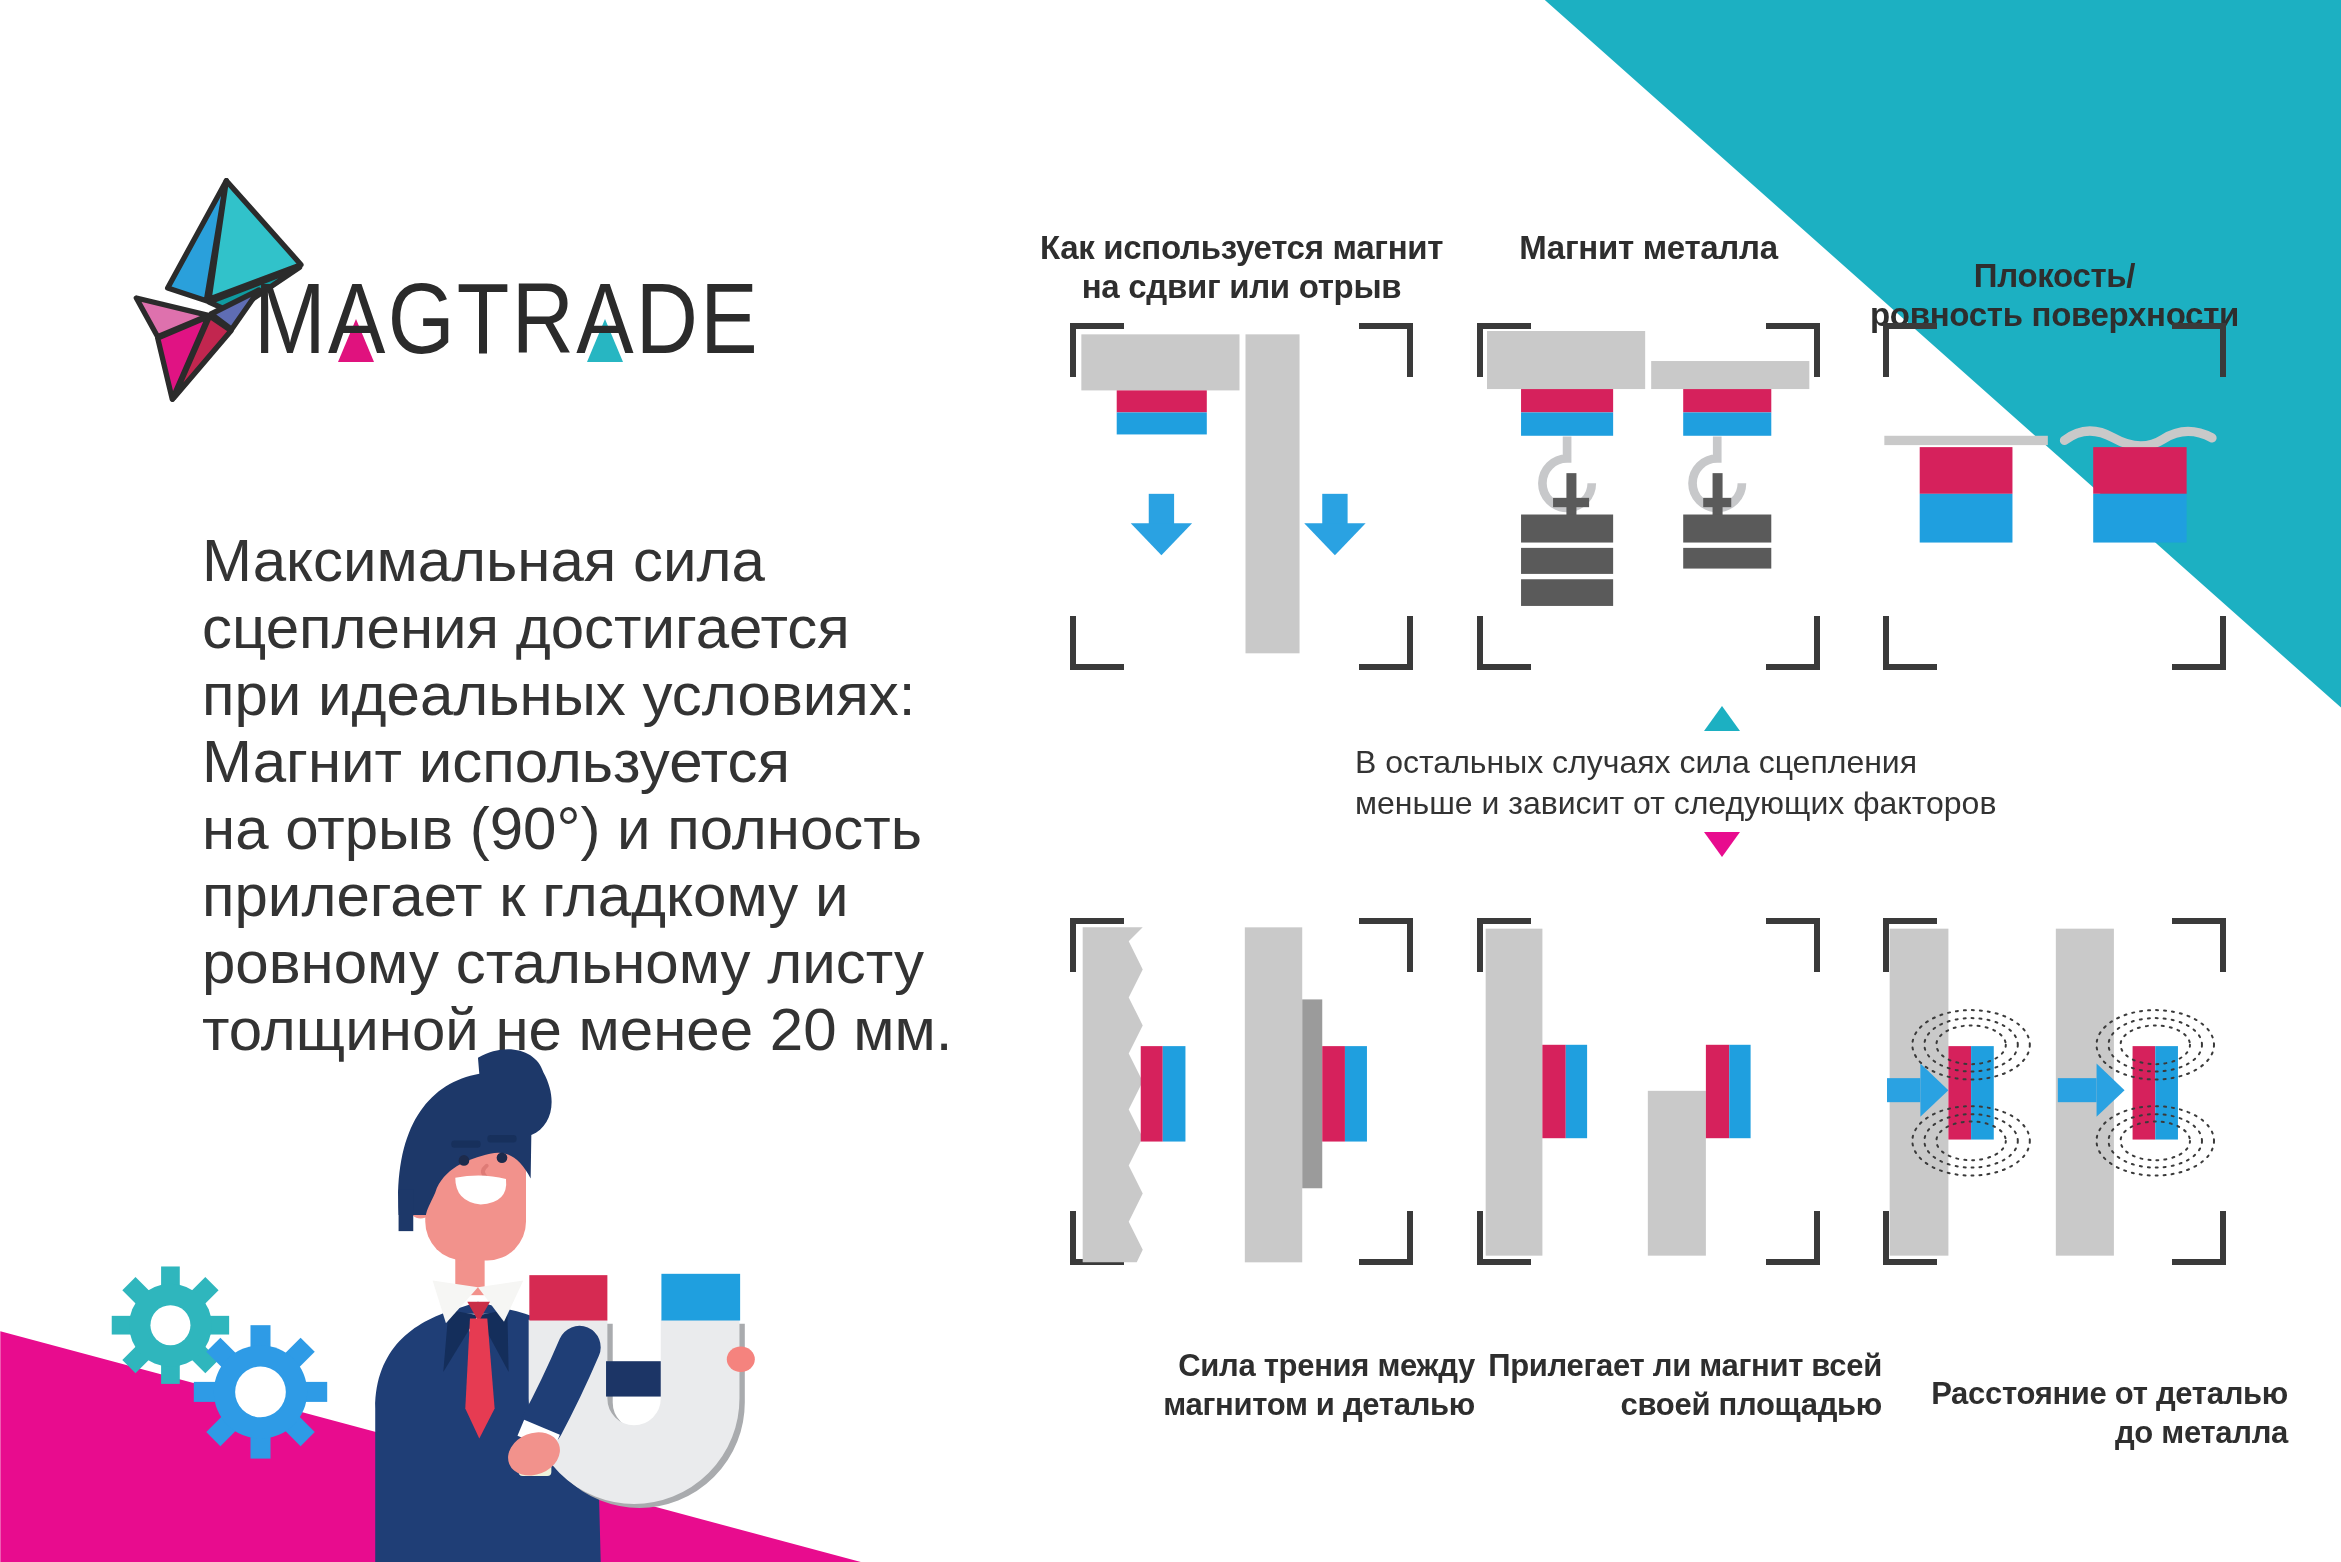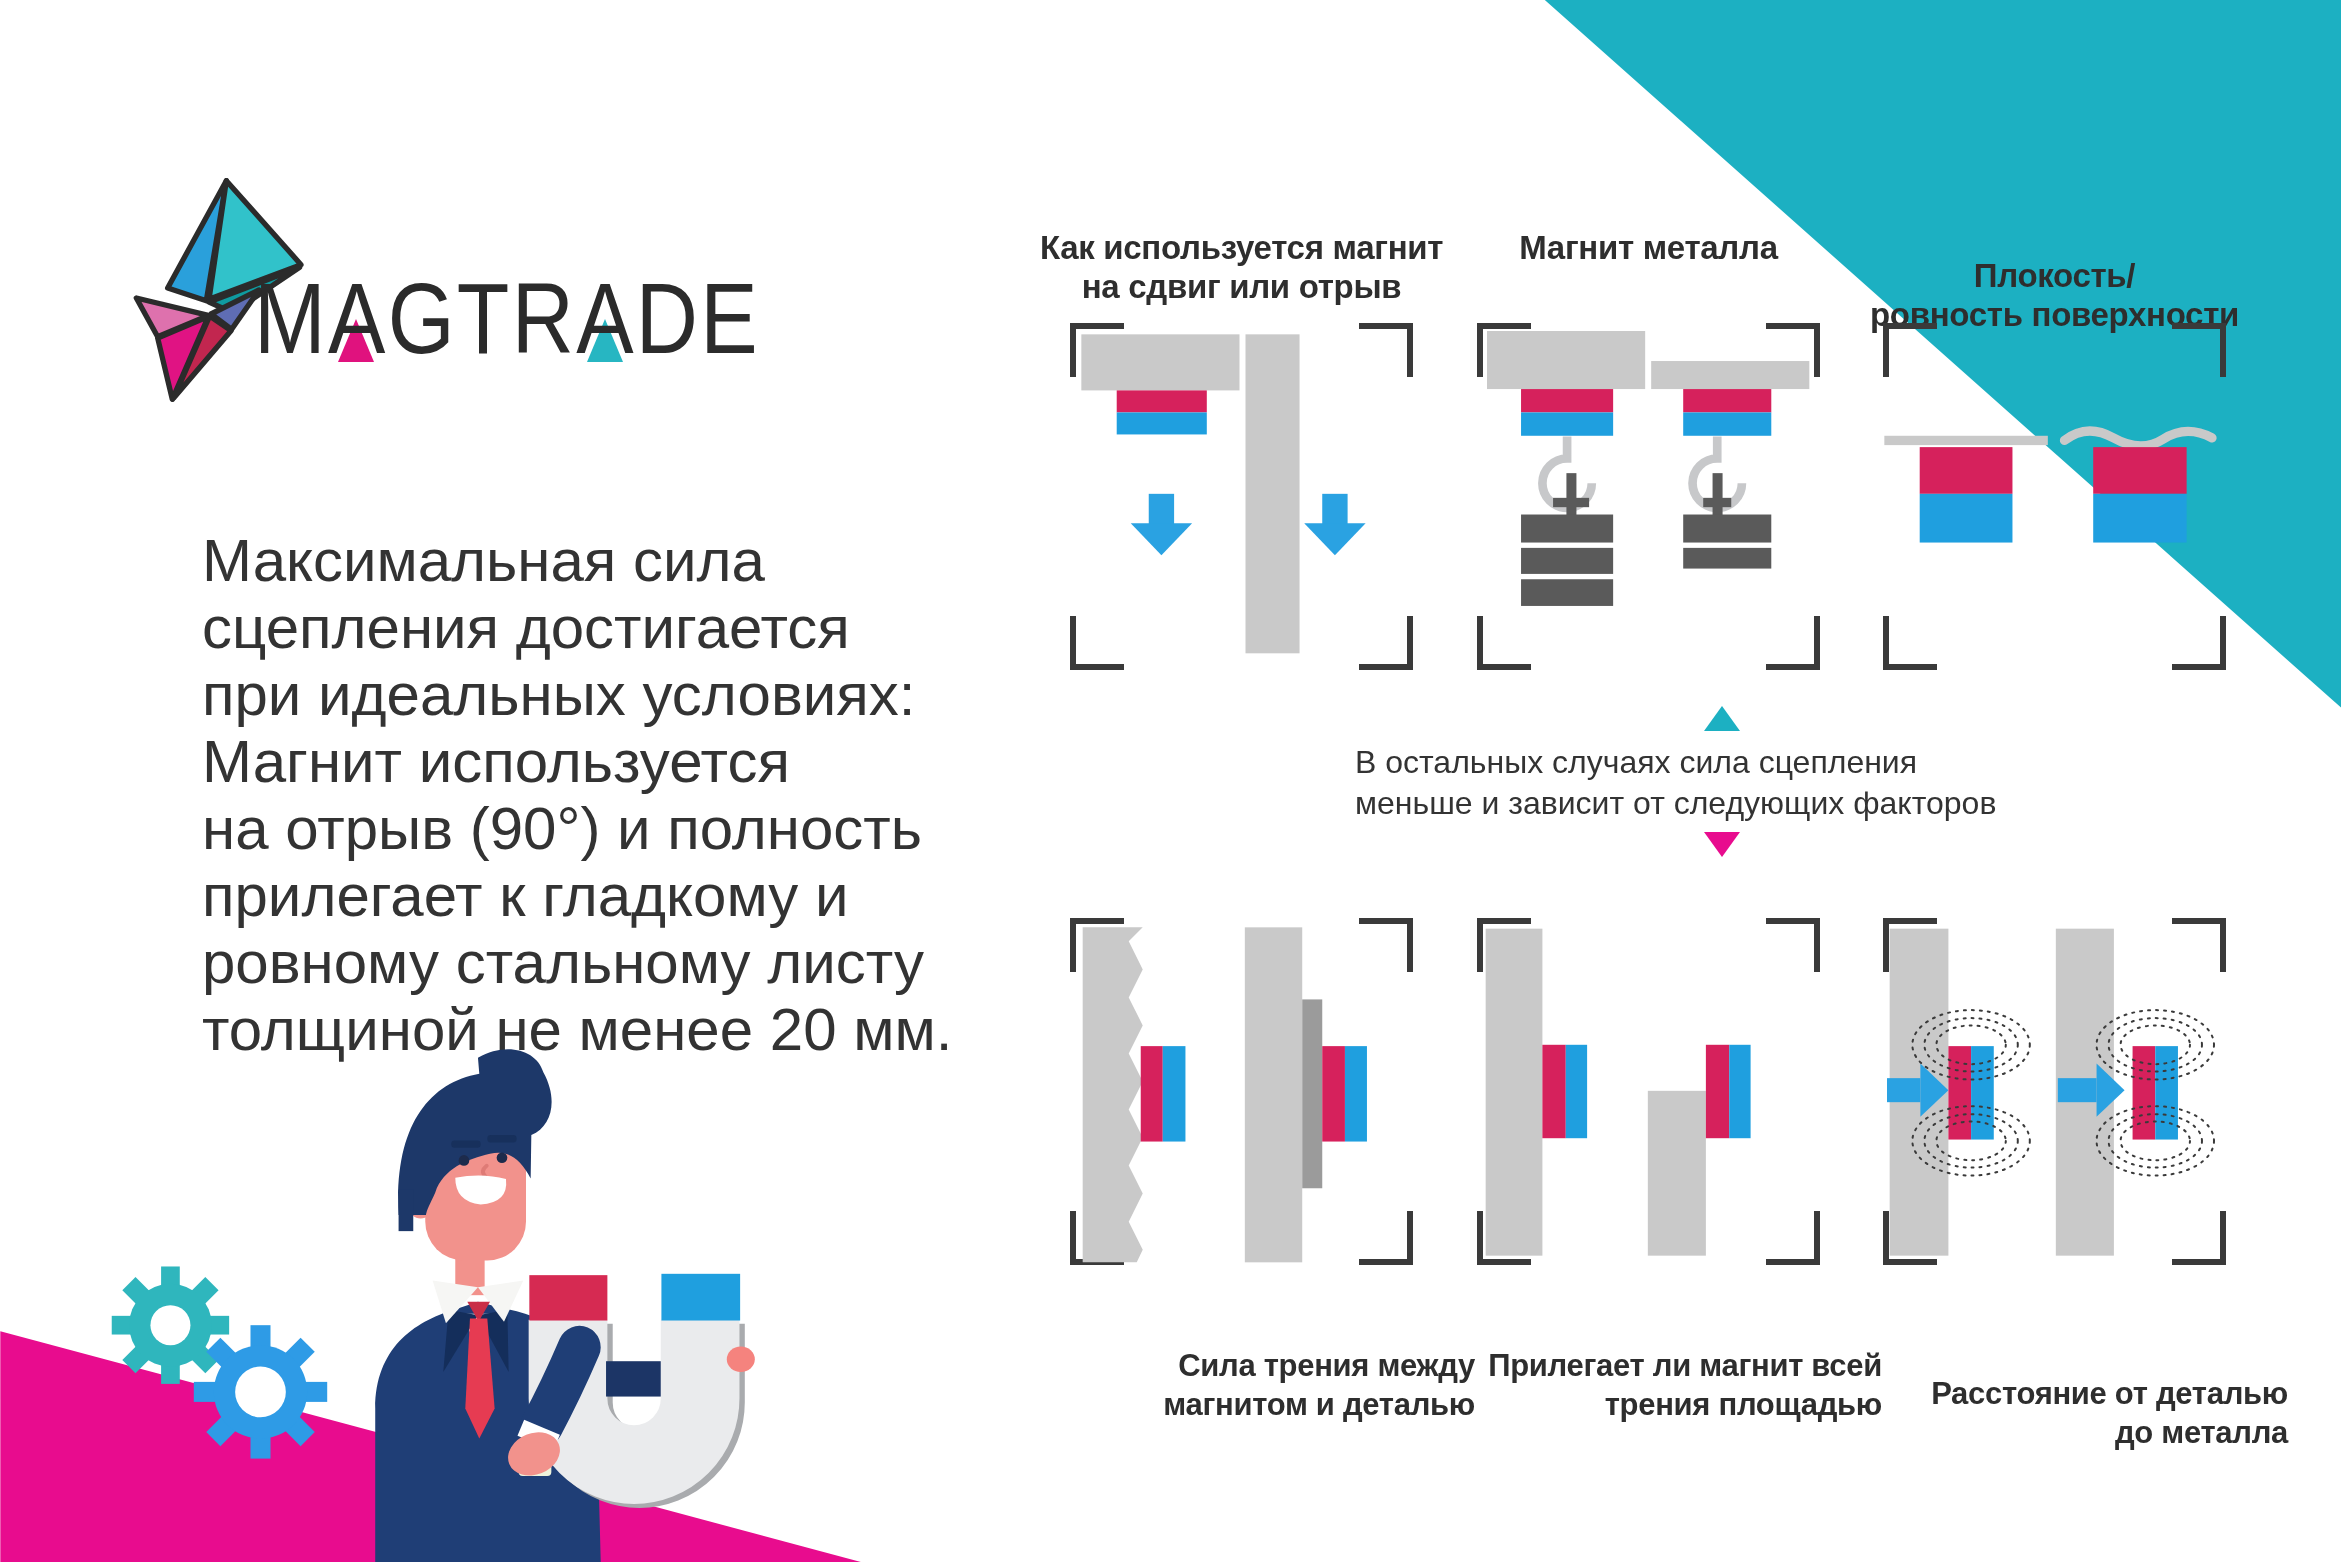--- a/index.html
+++ b/index.html
@@ -222,21 +222,21 @@
       <ellipse cx="408" cy="334" rx="88" ry="52"></ellipse>
       <ellipse cx="408" cy="334" rx="70" ry="40"></ellipse>
       <ellipse cx="408" cy="334" rx="52" ry="29"></ellipse>
     </g>
   </svg>
 </div>
 
 <div class="abs caption c1">Сила трения между
 магнитом и деталью</div>
 <div class="abs caption c2">Прилегает ли магнит всей
-трения площадью</div>
+своей площадью</div>
 <div class="abs caption c3">Расстояние от деталью
 до металла</div>
 
 <svg class="abs" style="left:0;top:1035px;" width="1068" height="527" viewBox="0 0 1600 790">
 
   <polygon points="0,444 0,790 1290,790" fill="#E80C8E"></polygon>
 
   <g transform="translate(255,435)">
     <g fill="#2FB6BD">
       <rect x="-14" y="-88" width="28" height="176"></rect>

